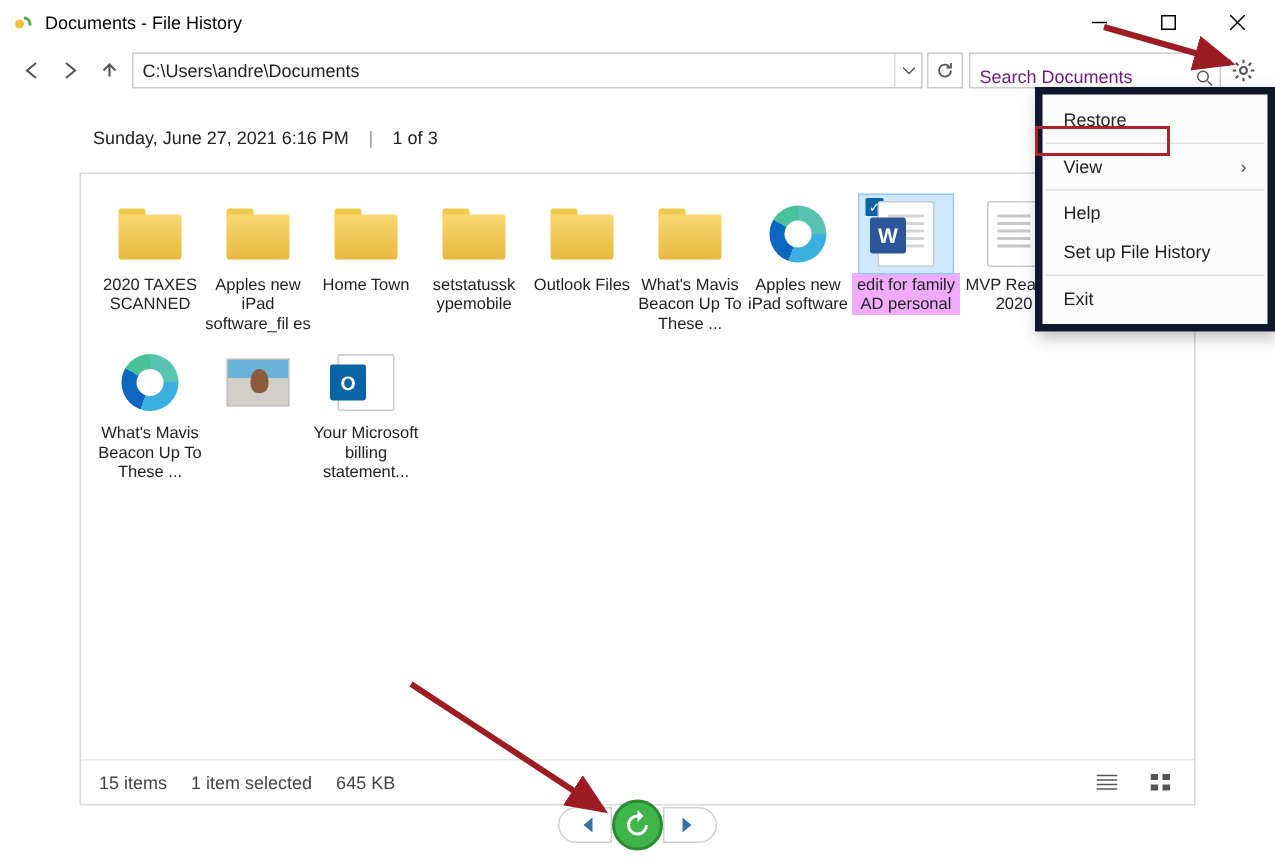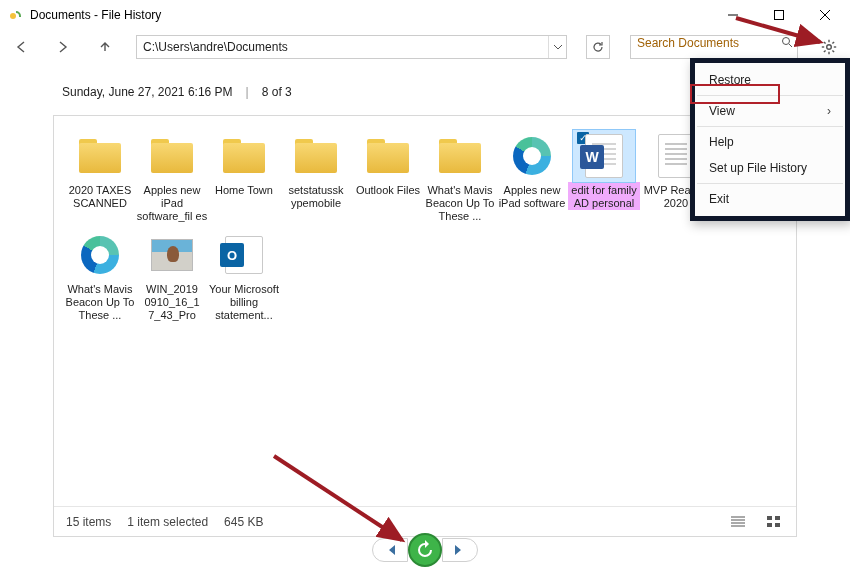--- a/index.html
+++ b/index.html
@@ -2,27 +2,27 @@
 <html><head>
 <meta charset="utf-8">
 <style>
   *{box-sizing:border-box;margin:0;padding:0;font-family:"Segoe UI",Arial,sans-serif;font-size:12px;}
   body{background:#ffffff;width:850px;height:575px;overflow:hidden;position:relative;}
   .titlebar{height:30px;display:flex;align-items:center;padding:0 2px 0 8px;background:#fff;}
   .titlebar .appicon{width:16px;height:16px;margin-right:6px;display:flex;align-items:center;justify-content:center;}
   .titlebar .title{color:#000;flex:1;}
   .winbtns{display:flex;}
   .winbtn{width:46px;height:30px;display:flex;align-items:center;justify-content:center;color:#000;}
-  .navbar{height:34px;display:flex;align-items:center;padding:0 10px;gap:20px;}
+  .navbar{height:34px;display:flex;align-items:center;padding:0 10px;gap:4px;}
   .navbtn{width:22px;height:22px;display:flex;align-items:center;justify-content:center;color:#555;}
   .addr{flex:1;display:flex;align-items:center;border:1px solid #ccc;height:24px;background:#fff;}
   .addr .path{flex:1;padding:0 6px;color:#222;}
   .addr .dd{width:18px;height:100%;display:flex;align-items:center;justify-content:center;border-left:1px solid #ddd;color:#555;}
   .refresh{width:24px;height:24px;border:1px solid #ccc;display:flex;align-items:center;justify-content:center;color:#555;margin-left:-1px;}
-  .search{width:168px;height:24px;border:1px solid #ccc;padding:0 20px 0 6px;color:#a16207;position:relative;display:flex;align-items:flex-start;}
+  .search{width:168px;height:24px;border:1px solid #ccc;padding:0 20px 0 6px;color:#701a75;position:relative;display:flex;align-items:flex-end;}
   .search .mag{position:absolute;right:4px;color:#555;}
   .gear{width:22px;height:22px;display:flex;align-items:center;justify-content:center;color:#444;}
   .meta{padding:16px 0 14px 62px;font-size:18px;color:#222;}
   .meta .sep{margin:0 8px;color:#999;}
   .panel{margin:0 53px 0 53px;border:1px solid #d8d8d8;height:422px;background:#fff;position:relative;display:flex;flex-direction:column;}
   .grid{flex:1;padding:14px 4px 4px 10px;display:flex;flex-wrap:wrap;align-content:flex-start;}
   .item{width:72px;margin:0 0 6px 0;display:flex;flex-direction:column;align-items:center;position:relative;}
   .item.sel .icwrap{background:#cde8ff;outline:1px solid #8fc8f8;}
   .icwrap{width:62px;height:52px;display:flex;align-items:center;justify-content:center;position:relative;}
   .chk{position:absolute;top:2px;left:4px;width:12px;height:12px;background:#0a64a4;color:#fff;font-size:9px;display:flex;align-items:center;justify-content:center;border-radius:1px;}
@@ -142,21 +142,21 @@
           <line x1="13.1" y1="2.9" x2="11.4" y2="4.6"></line>
           <line x1="4.6" y1="11.4" x2="2.9" y2="13.1"></line>
         </g>
       </svg>
     </div>
 </div>
 
 <div class="meta">
   <span>Sunday, June 27, 2021 6:16 PM</span>
   <span class="sep">|</span>
-  <span>8 of 3</span>
+  <span>1 of 3</span>
 </div>
 
 <div class="panel">
   <div class="grid" id="grid">
       <div class="item">
         <div class="icwrap">
           <div class="folder"></div>
         </div>
         <div class="lbl">2020 TAXES SCANNED</div>
       </div>
@@ -222,21 +222,20 @@
           <div class="edge"></div>
         </div>
         <div class="lbl">What's Mavis Beacon Up To These ...</div>
       </div>
       <div class="item">
         <div class="icwrap">
           <div class="photo">
             <div class="ph-inner"></div>
           </div>
         </div>
-        <div class="lbl">WIN_2019 0910_16_1 7_43_Pro</div>
       </div>
       <div class="item">
         <div class="icwrap">
           <div class="outlook">
             <div class="obadge">O</div>
           </div>
         </div>
         <div class="lbl">Your Microsoft billing statement...</div>
       </div>
     </div>

